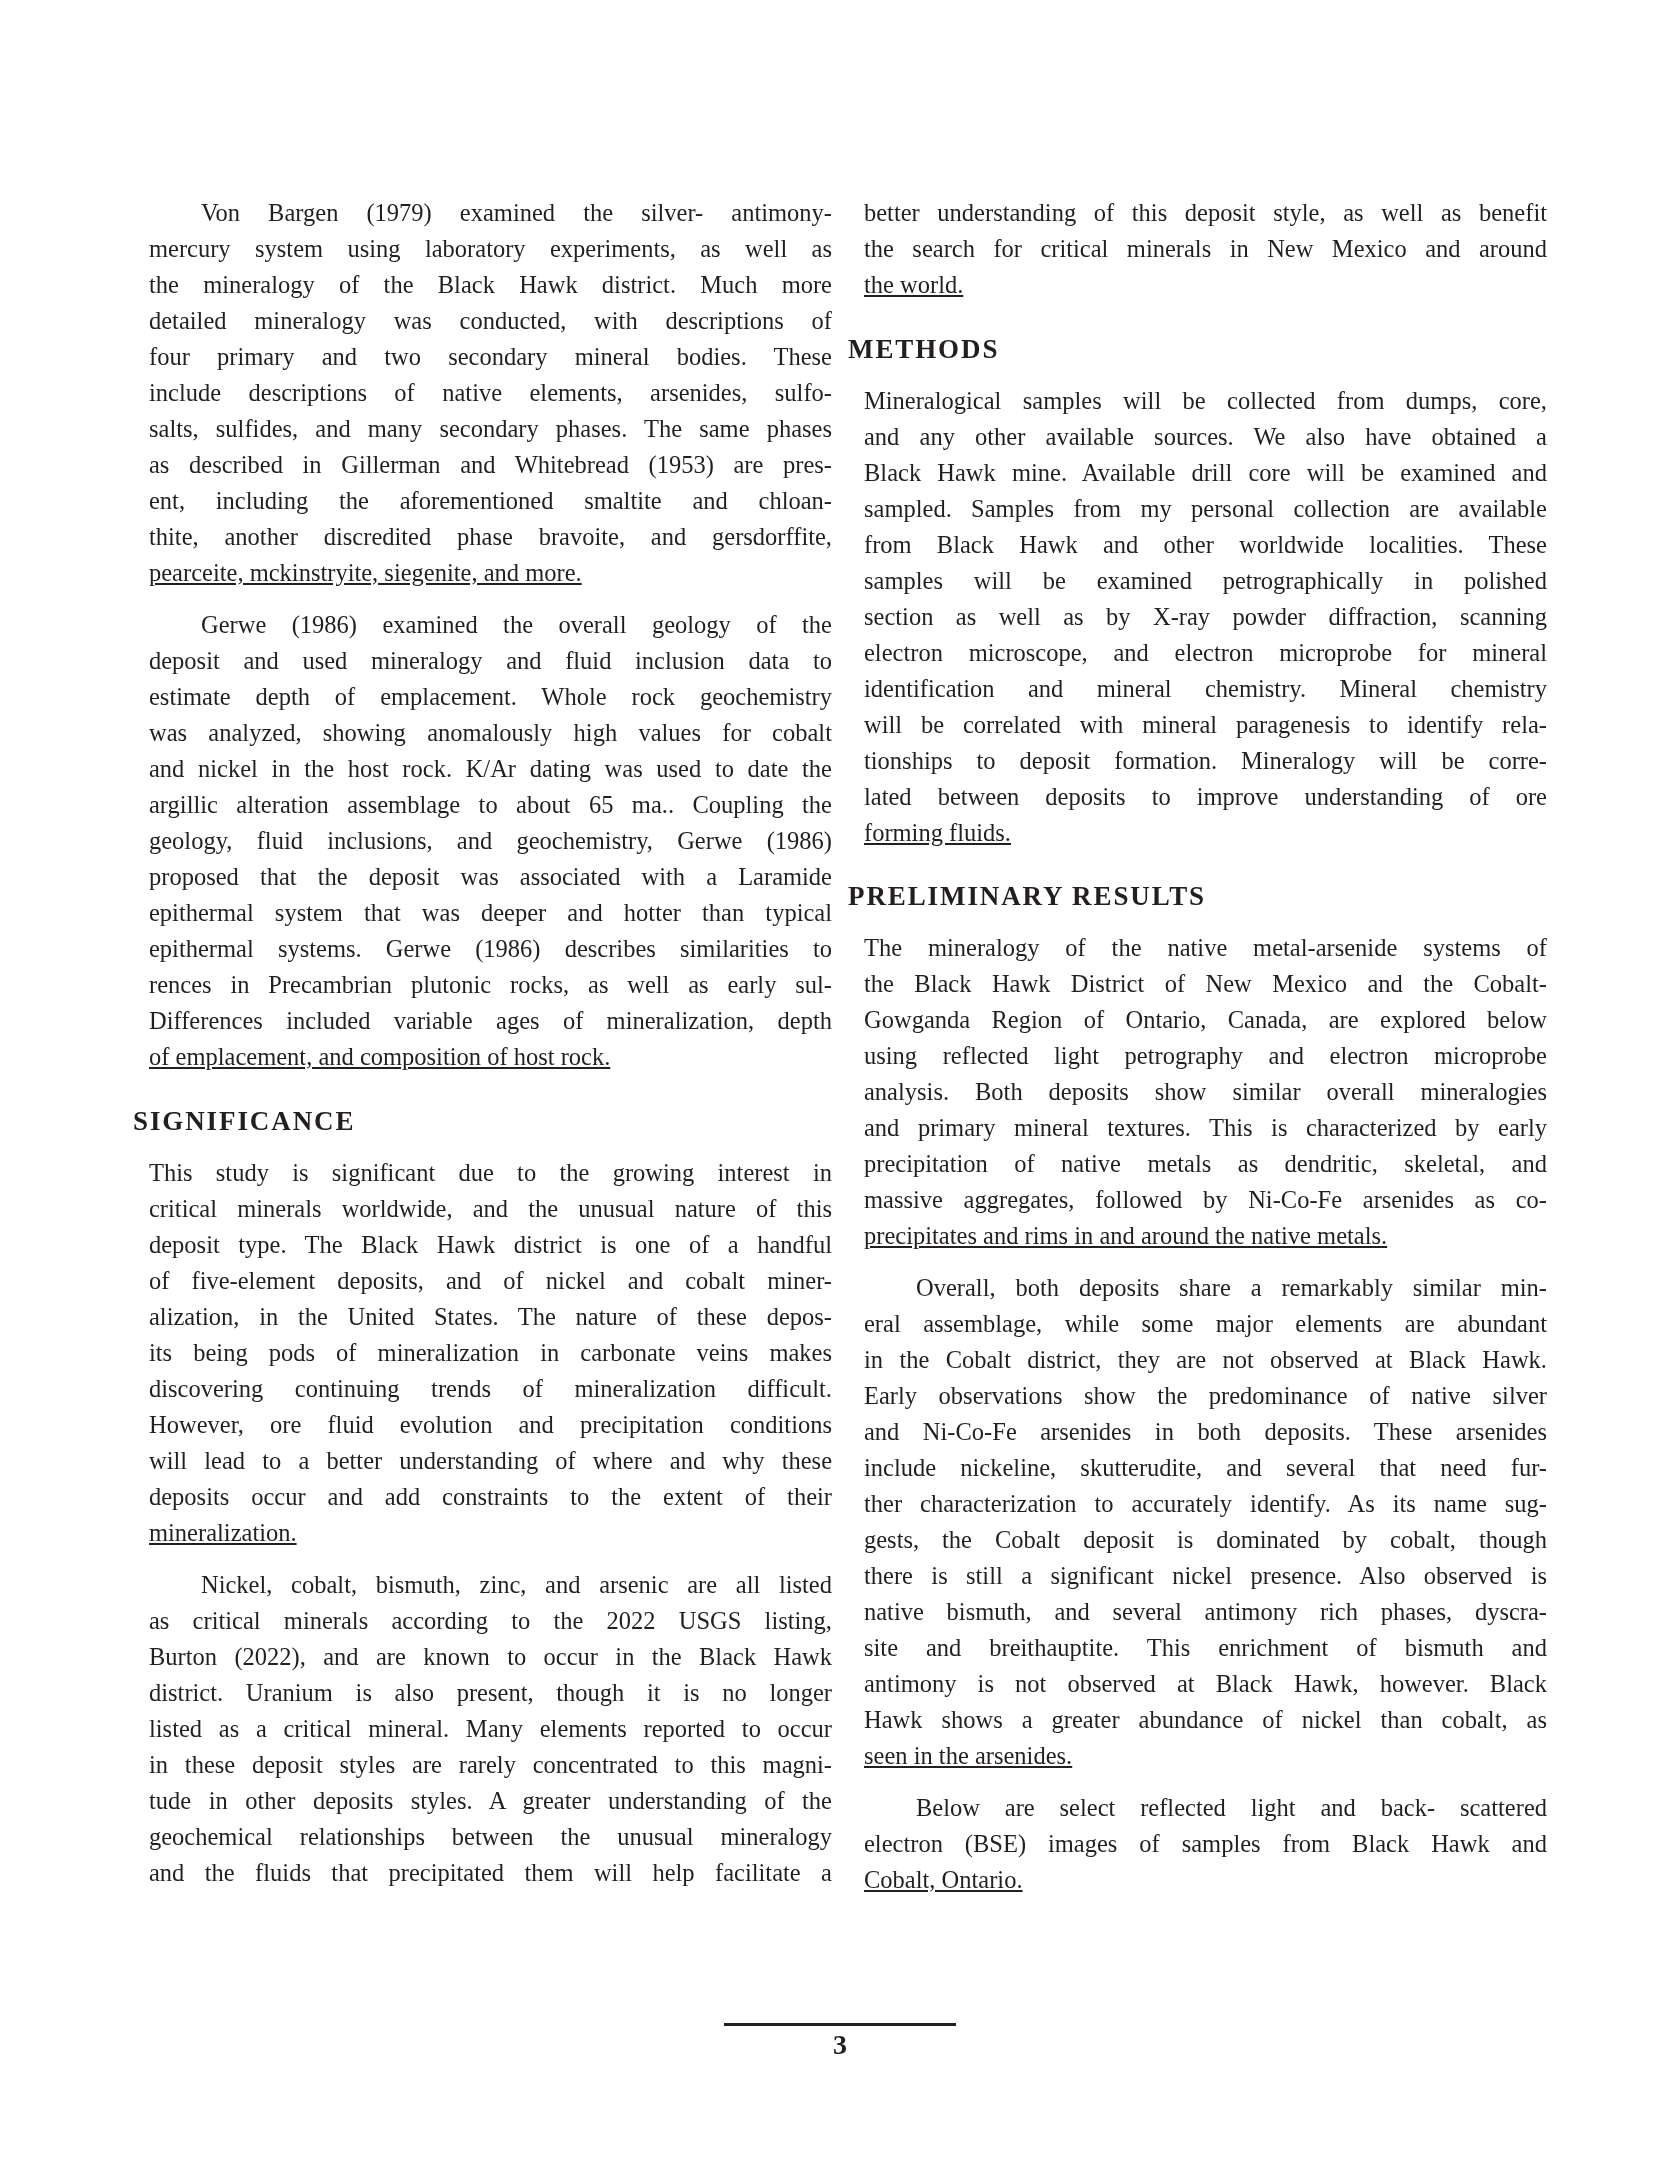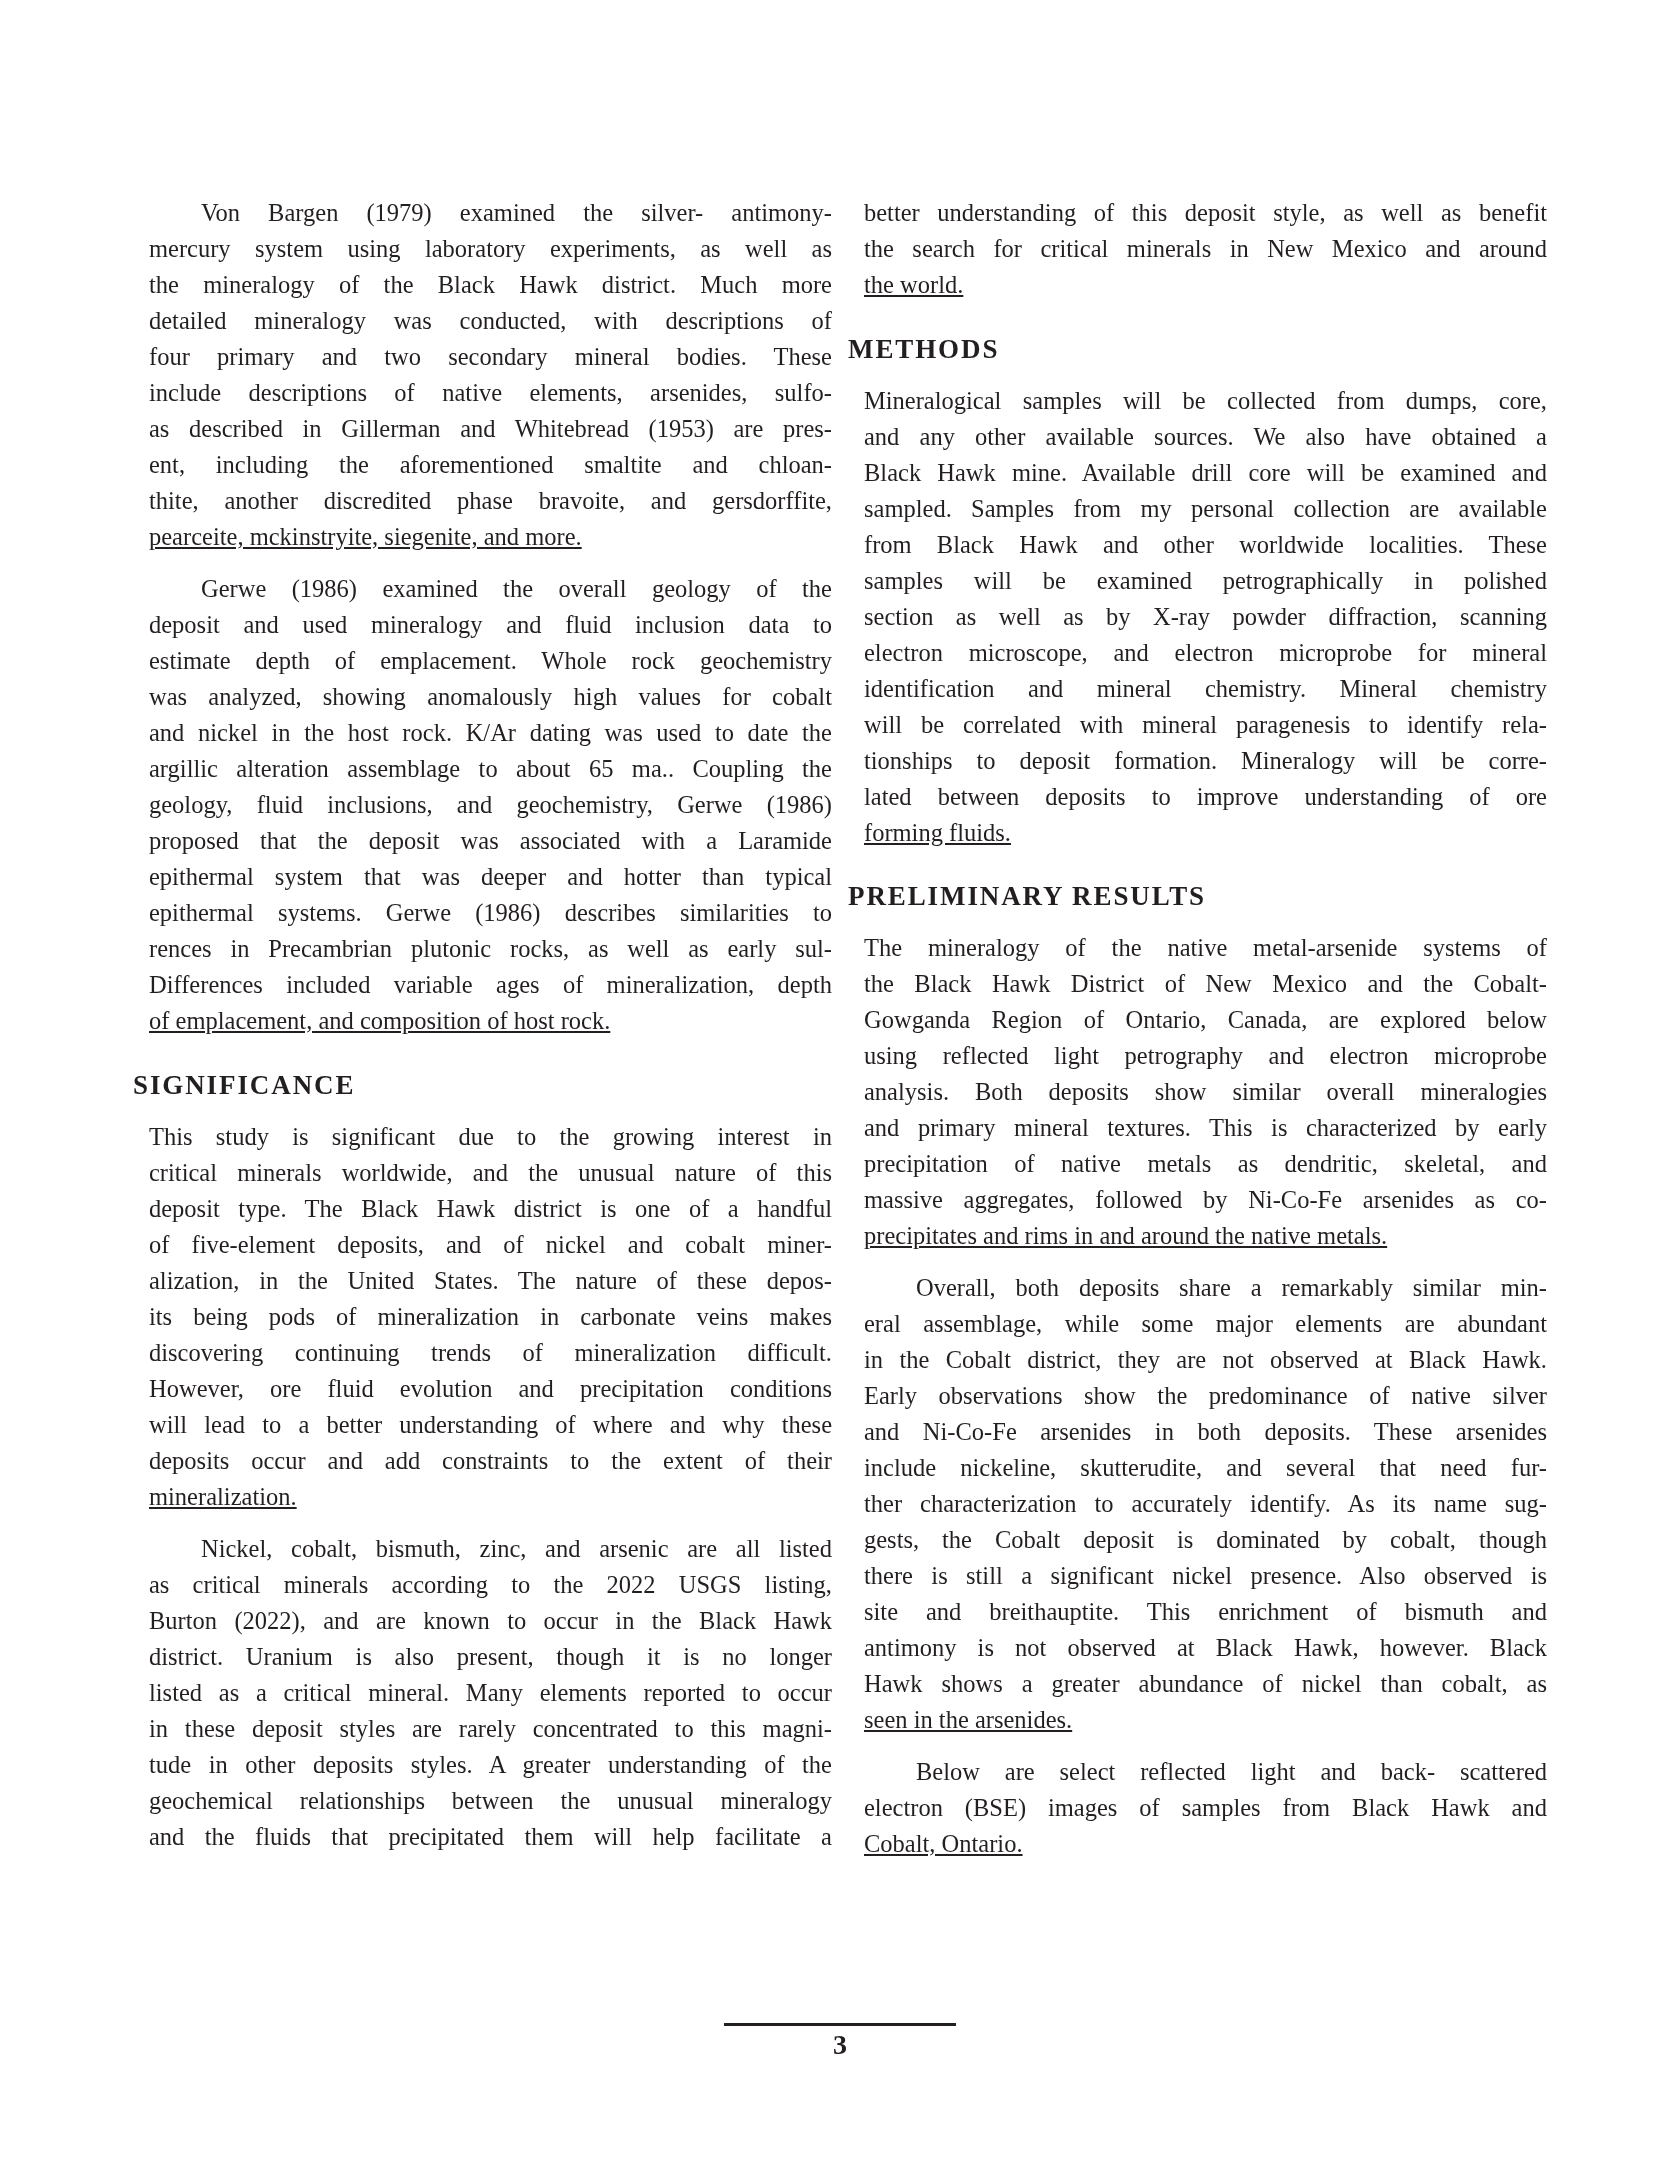--- a/index.html
+++ b/index.html
@@ -71,20 +71,21 @@
 
 <div id="col-left" class="column">
   <div class="section">
     <div class="paragraph">
         <div class="line indent">Von Bargen (1979) examined the silver- antimony-</div>
         <div class="line">mercury system using laboratory experiments, as well as</div>
         <div class="line">the mineralogy of the Black Hawk district. Much more</div>
         <div class="line">detailed mineralogy was conducted, with descriptions of</div>
         <div class="line">four primary and two secondary mineral bodies. These</div>
         <div class="line">include descriptions of native elements, arsenides, sulfo-</div>
+        <div class="line">salts, sulfides, and many secondary phases. The same phases</div>
         <div class="line">as described in Gillerman and Whitebread (1953) are pres-</div>
         <div class="line">ent, including the aforementioned smaltite and chloan-</div>
         <div class="line">thite, another discredited phase bravoite, and gersdorffite,</div>
         <div class="line last">pearceite, mckinstryite, siegenite, and more.</div>
       </div>
     <div class="paragraph">
         <div class="line indent">Gerwe (1986) examined the overall geology of the</div>
         <div class="line">deposit and used mineralogy and fluid inclusion data to</div>
         <div class="line">estimate depth of emplacement. Whole rock geochemistry</div>
         <div class="line">was analyzed, showing anomalously high values for cobalt</div>
@@ -170,20 +171,21 @@
     <div class="paragraph">
         <div class="line indent">Overall, both deposits share a remarkably similar min-</div>
         <div class="line">eral assemblage, while some major elements are abundant</div>
         <div class="line">in the Cobalt district, they are not observed at Black Hawk.</div>
         <div class="line">Early observations show the predominance of native silver</div>
         <div class="line">and Ni-Co-Fe arsenides in both deposits. These arsenides</div>
         <div class="line">include nickeline, skutterudite, and several that need fur-</div>
         <div class="line">ther characterization to accurately identify. As its name sug-</div>
         <div class="line">gests, the Cobalt deposit is dominated by cobalt, though</div>
         <div class="line">there is still a significant nickel presence. Also observed is</div>
+        <div class="line">native bismuth, and several antimony rich phases, dyscra-</div>
         <div class="line">site and breithauptite. This enrichment of bismuth and</div>
         <div class="line">antimony is not observed at Black Hawk, however. Black</div>
         <div class="line">Hawk shows a greater abundance of nickel than cobalt, as</div>
         <div class="line last">seen in the arsenides.</div>
       </div>
     <div class="paragraph">
         <div class="line indent">Below are select reflected light and back- scattered</div>
         <div class="line">electron (BSE) images of samples from Black Hawk and</div>
         <div class="line last">Cobalt, Ontario.</div>
       </div>

